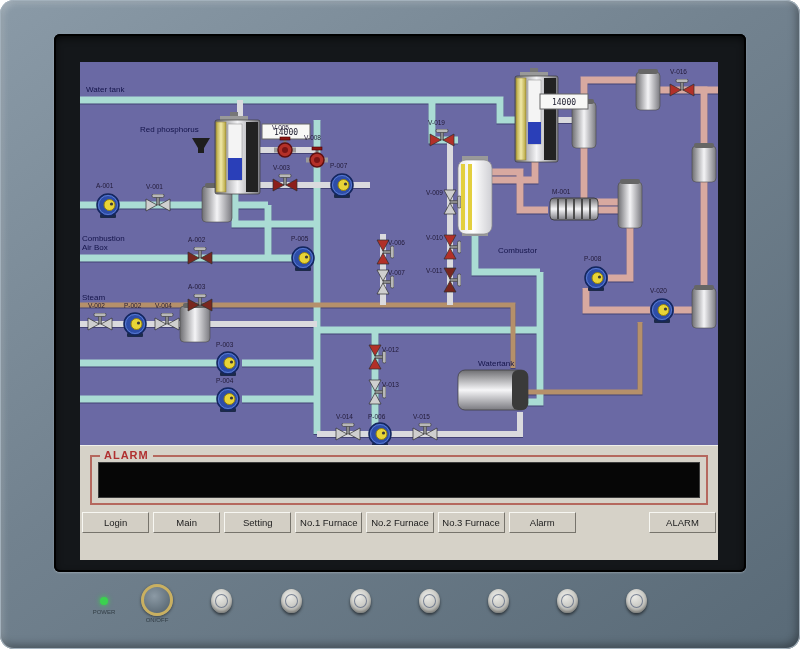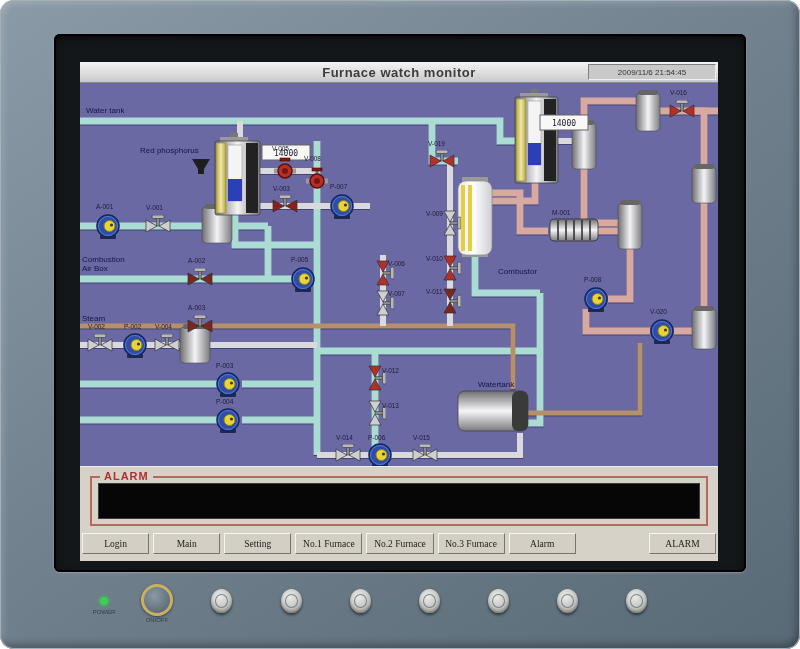--- a/index.html
+++ b/index.html
@@ -35,21 +35,21 @@
   .tag{font-size:6.5px;fill:#221a38;font-family:"Liberation Sans",sans-serif;}
   .disp{font-size:8px;fill:#223;font-family:"DejaVu Sans Mono",monospace;}
   .tkcap{fill:#666;}
 
   
   .alarm-band{height:94px;background:#d6d2c8;position:relative;border-top:1px solid #efefea;padding-left:39px;}
   .alarm-box{position:absolute;left:10px;right:10px;top:9px;height:46px;border:2px solid #b5685e;}
   .alarm-label{position:absolute;top:-8px;left:8px;background:#d6d2c8;padding:0 4px;
                color:#b03030;font-weight:bold;font-size:11px;letter-spacing:1px;}
   .alarm-display{position:absolute;left:6px;right:6px;top:5px;bottom:5px;background:#060606;border:1px solid #3c3c3c;}
-  .nav{position:absolute;left:2px;right:2px;bottom:7px;display:flex;gap:4px;font-family:Liberation Serif, serif;}
+  .nav{position:absolute;left:2px;right:2px;bottom:7px;display:flex;gap:4px;}
   .nav-btn{flex:1;height:19px;background:#d3cfc5;border:1px solid;
            border-color:#f7f7f2 #77746c #77746c #f7f7f2;
            font-size:9.5px;color:#1c1c1c;display:flex;align-items:center;justify-content:center;
            white-space:nowrap;overflow:hidden;}
   .nav-spacer{flex:1;}
 
   
   .power-led{position:absolute;left:100px;top:597px;width:8px;height:8px;border-radius:50%;
              background:#3bd14f;box-shadow:0 0 5px #3bd14f;}
   .power-label{position:absolute;left:84px;top:609px;width:40px;text-align:center;
@@ -68,24 +68,20 @@
 </head>
 <body>
 
 <div class="stage">
   <div class="device">
 
     <div class="screen-frame"></div>
 
     <div class="screen">
 
-      <div class="titlebar">
-        <span class="title">Furnace watch monitor</span>
-        <span class="timestamp">2009/11/6 21:54:45</span>
-      </div>
 
       <div class="diagram">
         <svg width="638" height="383" viewBox="0 0 638 383">
           <defs>
             <linearGradient id="gv" x1="0" y1="0" x2="1" y2="0">
               <stop offset="0" stop-color="#6e6e72"></stop>
                 <stop offset=".5" stop-color="#f4f4f6"></stop>
                 <stop offset="1" stop-color="#7a7a80"></stop>
             </linearGradient>
             <linearGradient id="gh" x1="0" y1="0" x2="0" y2="1">

